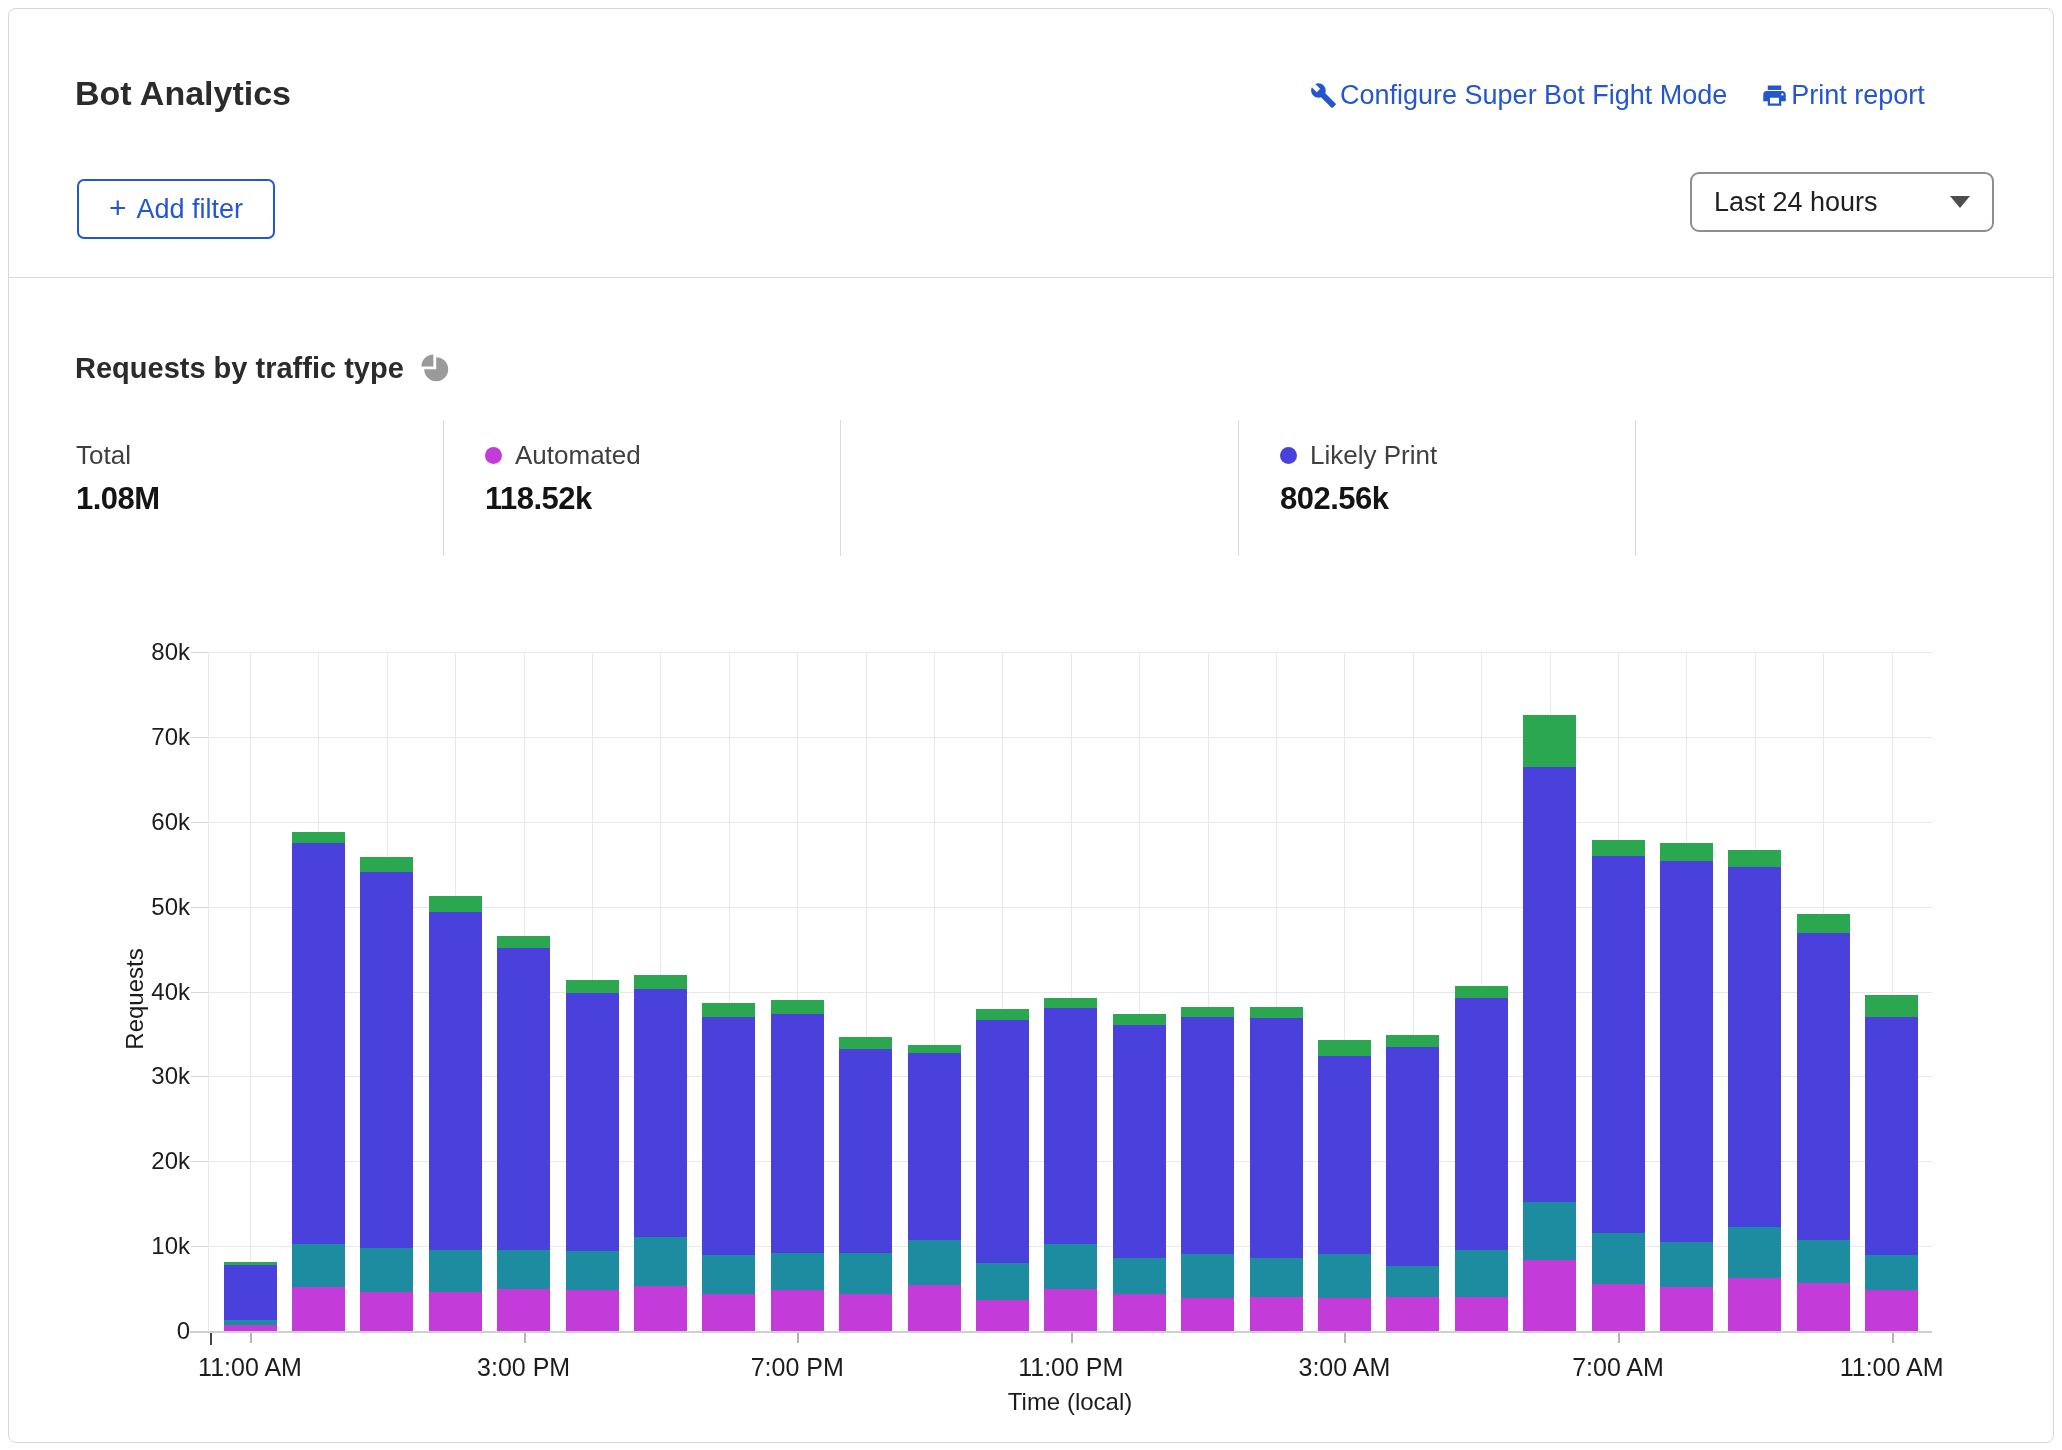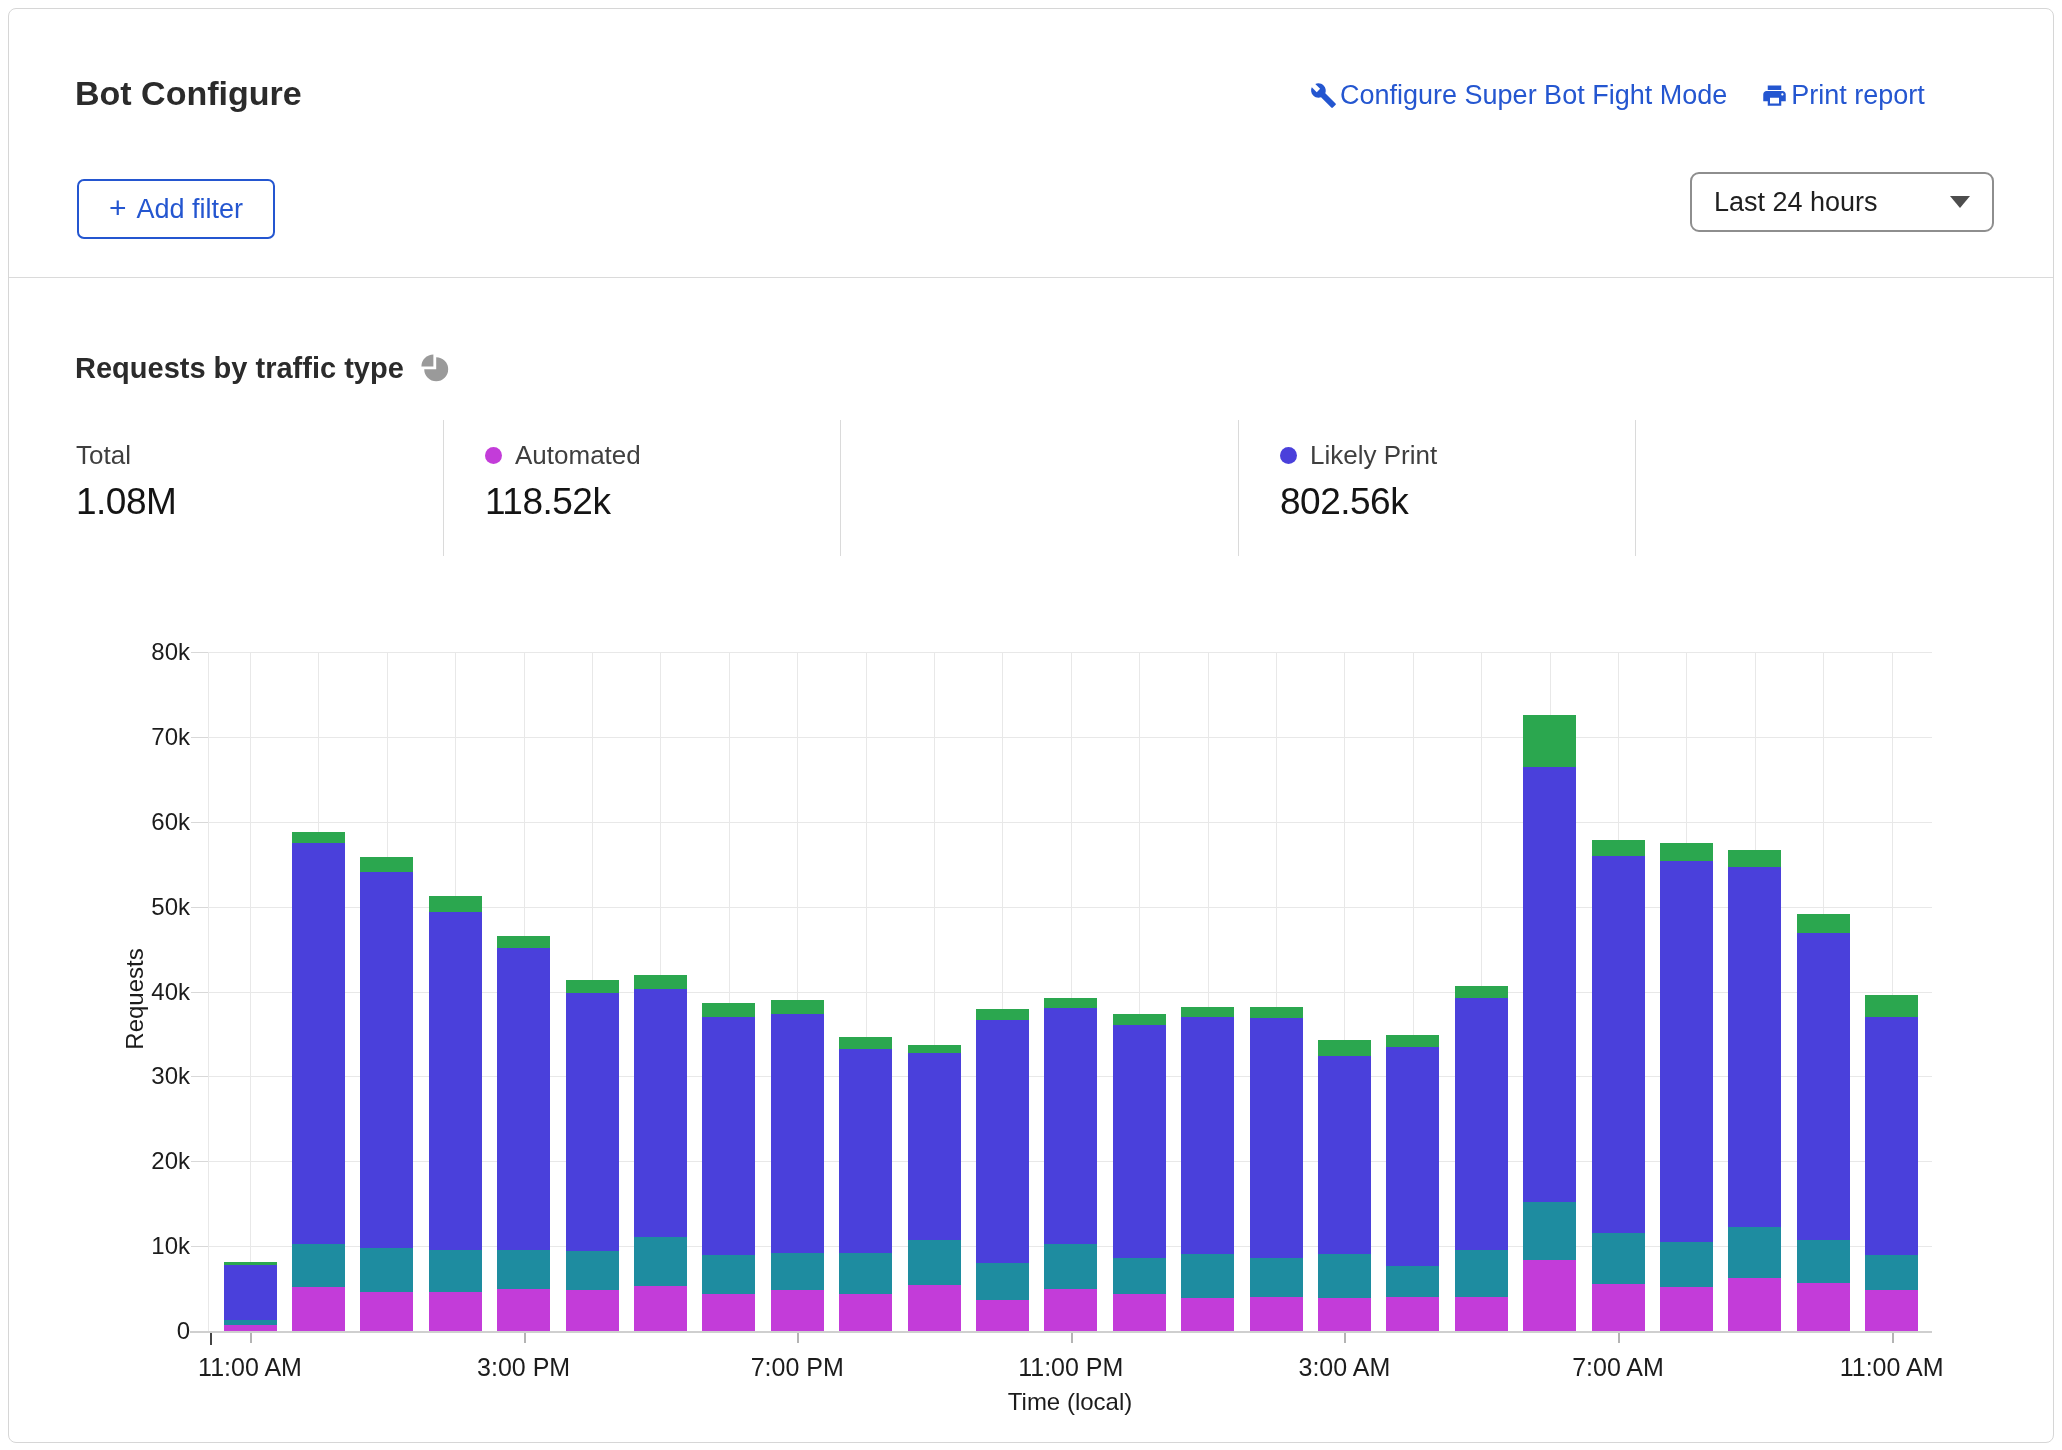--- a/index.html
+++ b/index.html
@@ -19,21 +19,21 @@
         background:#fff;display:flex;align-items:center;padding:0 22px;box-sizing:border-box;
         font-size:27px;color:#1f1f1f;cursor:pointer;}
   .dropdown .caret{margin-left:auto;width:0;height:0;border-left:10px solid transparent;
         border-right:10px solid transparent;border-top:12px solid #4d4d4d;}
   .header-divider{left:9px;top:277px;width:2044px;height:1px;background:#dadada;}
   .section-title{left:75px;top:352px;display:flex;align-items:center;gap:16px;}
   .section-title span{font-size:29px;font-weight:700;color:#2b2b2b;}
   .stat{display:flex;flex-direction:column;gap:10px;}
   .stat-label{display:flex;align-items:center;gap:13px;font-size:26px;color:#3f3f3f;}
   .dot{width:17px;height:17px;border-radius:50%;}
-  .stat-value{font-size:37px;font-weight:400;color:#141414;letter-spacing:-0.5px;}
+  .stat-value{font-size:31px;font-weight:700;color:#141414;letter-spacing:-0.5px;}
   .stat-divider{width:1px;background:#dadada;top:420px;height:136px;}
   .gridline-h{position:absolute;height:1px;background:#e8e8e8;}
   .gridline-v{position:absolute;width:1px;background:#e8e8e8;}
   .axis-line{position:absolute;height:2px;background:#cfcfcf;}
   .ytick-dash{position:absolute;height:1px;background:#d8d8d8;}
   .ytick-label{position:absolute;font-size:24px;color:#1c1c1c;text-align:right;width:60px;}
   .xtick{position:absolute;width:2px;background:#b4b4b4;}
   .xtick-label{position:absolute;font-size:25px;color:#1c1c1c;transform:translateX(-50%);white-space:nowrap;}
   .bar{position:absolute;display:flex;flex-direction:column-reverse;}
   .seg{width:100%;}
@@ -41,21 +41,21 @@
         font-size:24px;color:#1c1c1c;}
   .axis-title-x{position:absolute;font-size:24px;color:#1c1c1c;transform:translateX(-50%);}
 </style>
 </head>
 <body>
 
 <div class="screen">
 
   <div class="abs card"></div>
 
-  <div class="abs page-title">Bot Configure</div>
+  <div class="abs page-title">Bot Analytics</div>
 
   <div class="abs top-links">
     <div class="link">
       <span style="display:flex;">
         <svg width="27" height="27" viewBox="0 0 24 24" fill="#2456d0">
             <path d="M22.7 19l-9.1-9.1c.9-2.3.4-5-1.5-6.9-2-2-5-2.4-7.4-1.3L9 6 6 9 1.6 4.7C.4 7.1.9 10.1 2.9 12.1c1.9 1.9 4.6 2.4 6.9 1.5l9.1 9.1c.4.4 1 .4 1.4 0l2.3-2.3c.5-.4.5-1.1.1-1.4z"></path>
           </svg>
       </span>
       <span>Configure Super Bot Fight Mode</span>
     </div>

